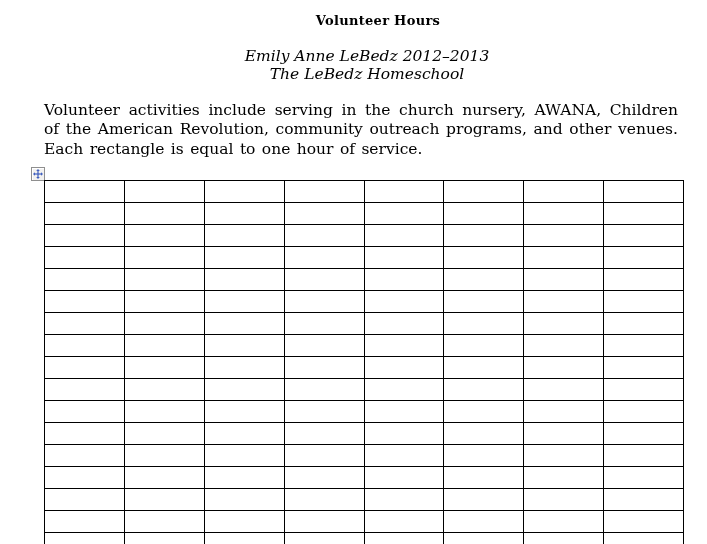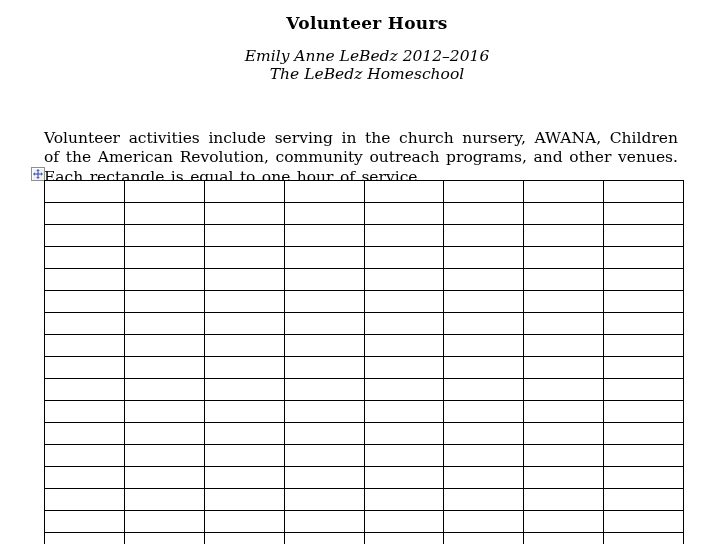--- a/index.html
+++ b/index.html
@@ -6,43 +6,42 @@
   html, body { width: 707px; height: 544px; }
   body {
     background: #ffffff;
     overflow: hidden;
     position: relative;
     font-family: "DejaVu Serif", serif;
     color: #000000;
   }
   .doc-title {
     position: absolute;
-    top: 13px; left: 44px; width: 646px;
+    top: 13px; left: 55px; width: 646px;
     text-align: center;
-    font-size: 17px;
+    font-size: 13px;
     font-weight: bold;
     letter-spacing: 0.3px;
   }
   .doc-subtitle {
     position: absolute;
     left: 44px; width: 646px;
     text-align: center;
     font-style: italic;
     font-size: 15.5px;
   }
   .doc-subtitle.byline { top: 47px; }
   .doc-subtitle.school { top: 65px; }
   .doc-paragraph {
     position: absolute;
     top: 101px; left: 44px; width: 634px;
     font-size: 15.5px;
     line-height: 19.3px;
     text-align: justify;
     word-spacing: 1.5px;
-    margin-top: 28px;
   }
   .table-handle {
     position: absolute;
     left: 31px; top: 167px;
     width: 14px; height: 14px;
     background: #f2f1f0;
     border: 1px solid #8f8f8f;
     box-shadow: inset 1px 1px 0 #ffffff;
     display: flex; align-items: center; justify-content: center;
     cursor: move;
@@ -60,21 +59,21 @@
     height: 22px;
     padding: 0;
     background: #ffffff;
   }
 </style>
 </head>
 <body>
 
 <div class="doc-title">Volunteer Hours</div>
 
-<div class="doc-subtitle byline">Emily Anne LeBedz 2012–2016</div>
+<div class="doc-subtitle byline">Emily Anne LeBedz 2012–2013</div>
 
 <div class="doc-subtitle school">The LeBedz Homeschool</div>
 
 <p class="doc-paragraph">Volunteer activities include serving in the church nursery, AWANA, Children of the American Revolution, community outreach programs, and other venues. Each rectangle is equal to one hour of service.</p>
 
 <div class="table-handle">
   <span>
     <svg width="10" height="10" viewBox="0 0 10 10">
       <g fill="#3f5fbf">
         <rect x="4.4" y="1" width="1.2" height="8"></rect>

